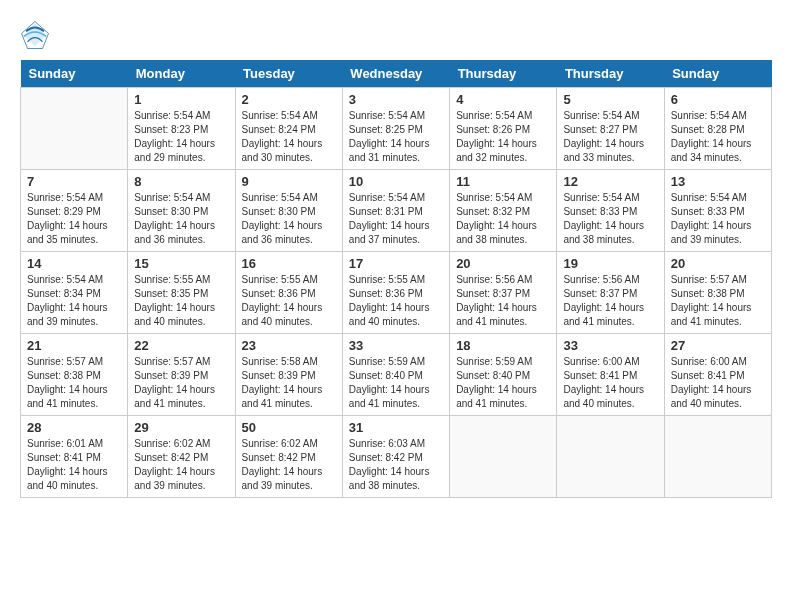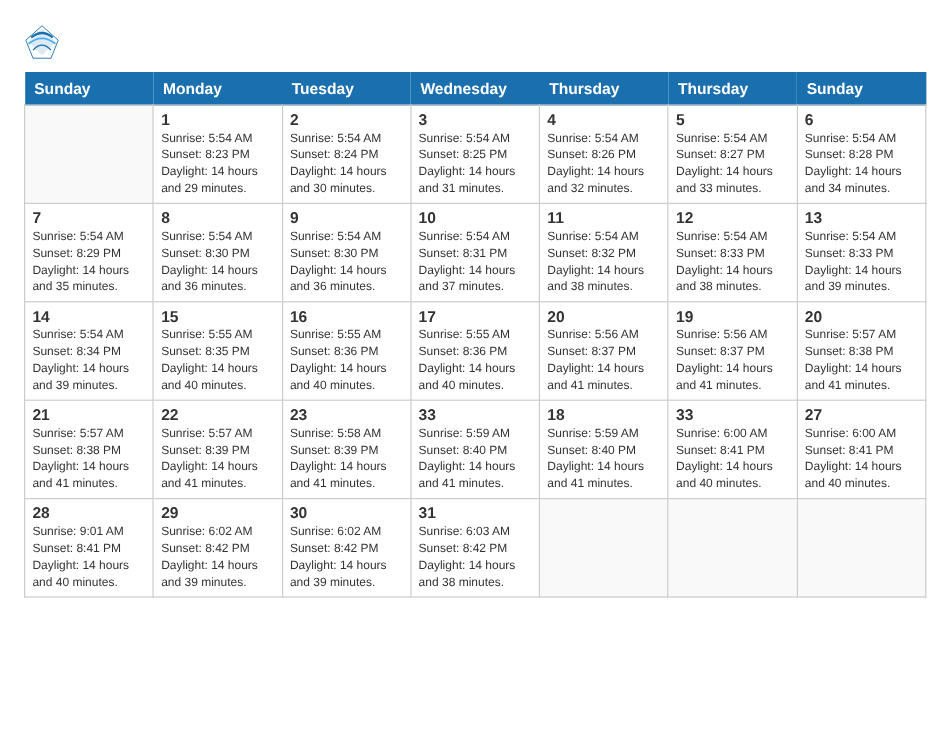--- a/index.html
+++ b/index.html
@@ -310,34 +310,34 @@
           <span class="day-number">27</span>
           <div class="day-info">Sunrise: 6:00 AM
 Sunset: 8:41 PM
 Daylight: 14 hours
 and 40 minutes.</div>
         </td>
       </tr>
       <tr>
         <td>
           <span class="day-number">28</span>
-          <div class="day-info">Sunrise: 9:01 AM
+          <div class="day-info">Sunrise: 6:01 AM
 Sunset: 8:41 PM
 Daylight: 14 hours
 and 40 minutes.</div>
         </td>
         <td>
           <span class="day-number">29</span>
           <div class="day-info">Sunrise: 6:02 AM
 Sunset: 8:42 PM
 Daylight: 14 hours
 and 39 minutes.</div>
         </td>
         <td>
-          <span class="day-number">30</span>
+          <span class="day-number">50</span>
           <div class="day-info">Sunrise: 6:02 AM
 Sunset: 8:42 PM
 Daylight: 14 hours
 and 39 minutes.</div>
         </td>
         <td>
           <span class="day-number">31</span>
           <div class="day-info">Sunrise: 6:03 AM
 Sunset: 8:42 PM
 Daylight: 14 hours

